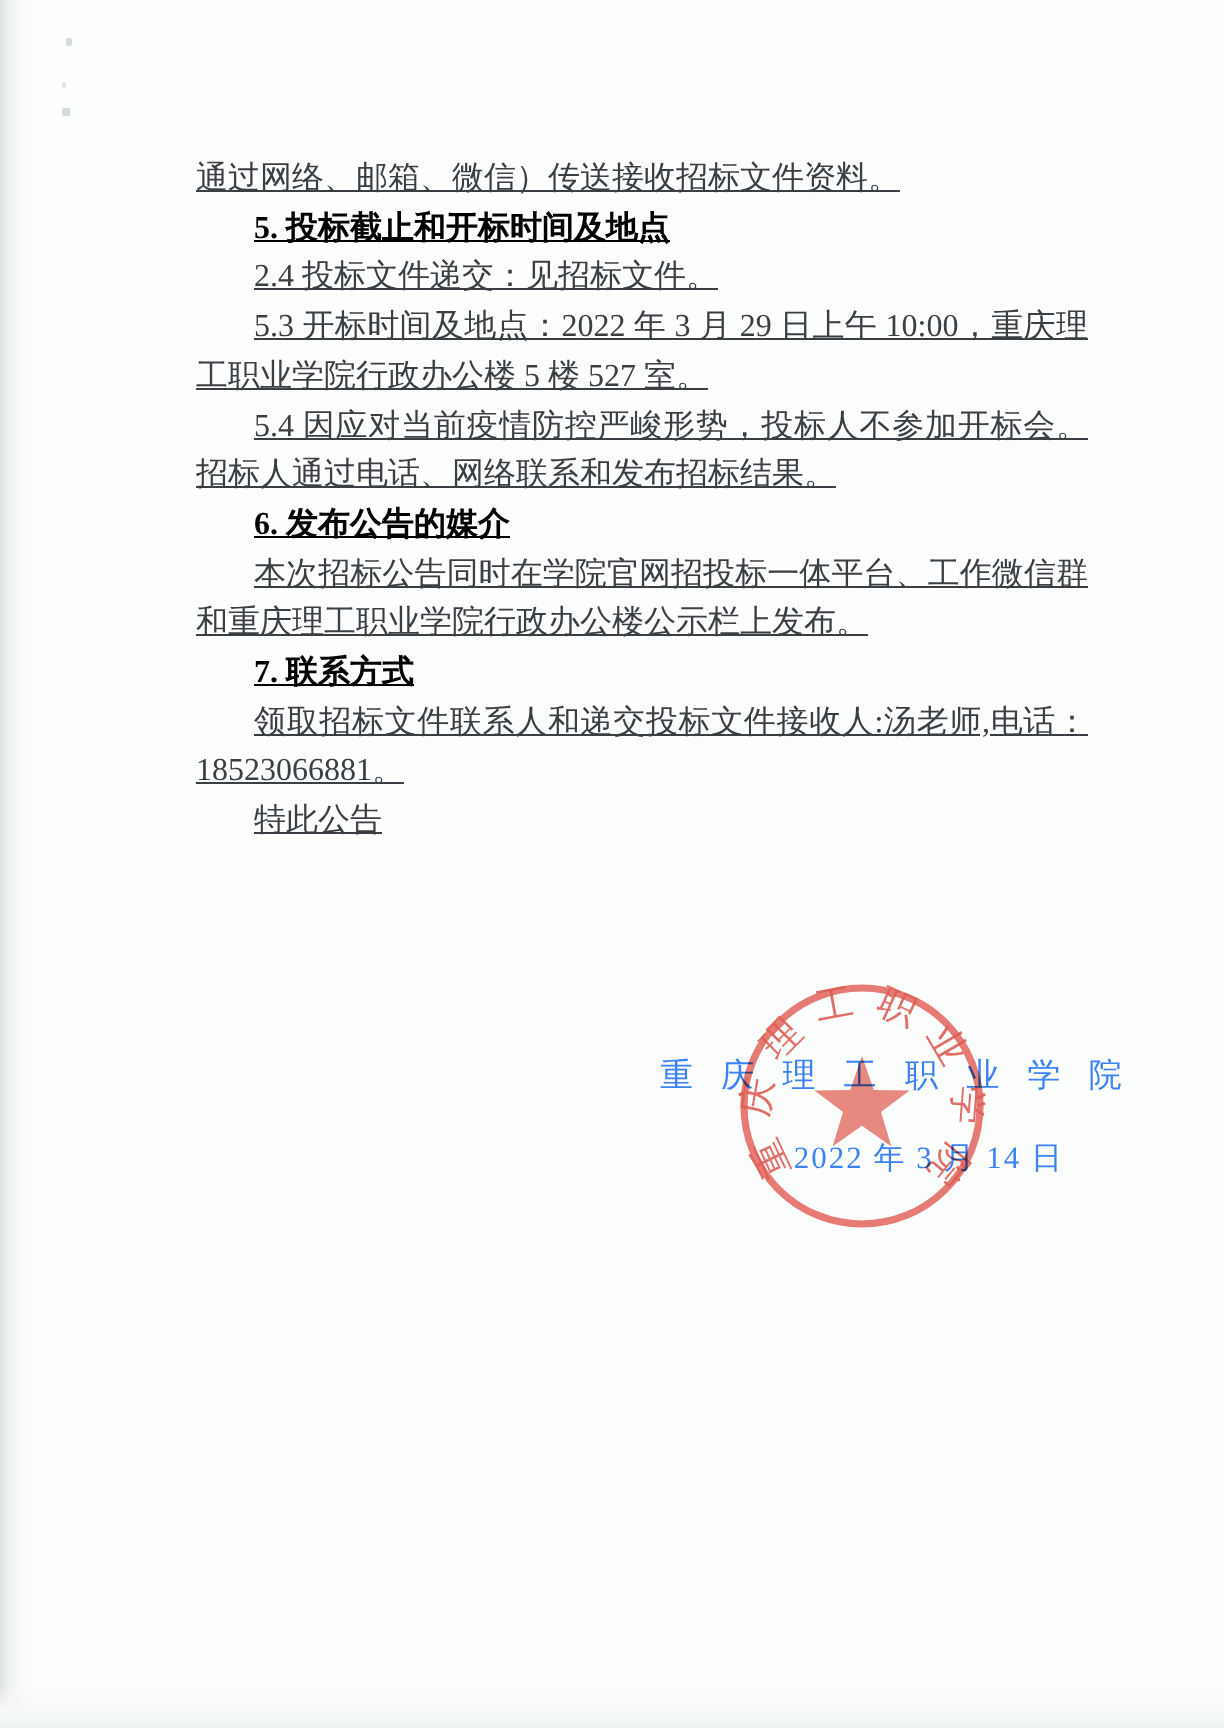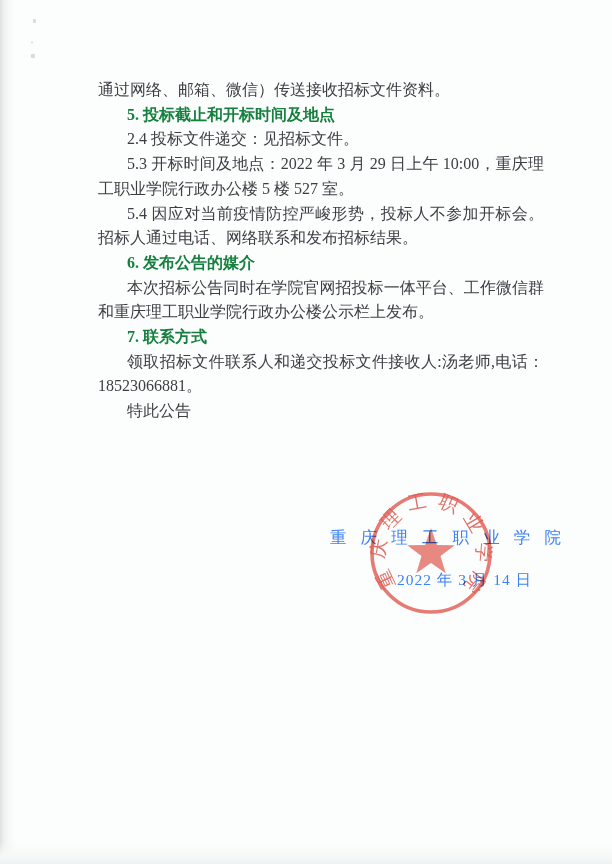--- a/index.html
+++ b/index.html
@@ -20,23 +20,23 @@
   .speck{position:absolute;background:#aab0b8;opacity:.45;border-radius:1px;}
   .speck.s1{left:33px;top:19px;width:3px;height:4px;}
   .speck.s2{left:31px;top:41px;width:2px;height:3px;opacity:.3;}
   .speck.s3{left:31px;top:54px;width:4px;height:4px;}
 
   .content{
     position:absolute;left:98px;top:78px;width:446px;
     font-size:16px;line-height:24.7px;color:#3b3e43;
     text-align:justify;
   }
-  .content p{margin:0;}
+  .content p{margin:0;text-decoration:underline;}
   .para-indent{text-indent:29px;}
-  .para-heading{text-indent:29px;font-weight:bold;color:#15803d;}
+  .para-heading{text-indent:29px;font-weight:bold;color:#000000;}
 
   .signature{
     position:absolute;left:330px;top:526px;width:202px;
     text-align:right;color:#3b82f6;z-index:3;
   }
   .sig-org{font-size:16.5px;letter-spacing:5px;line-height:24px;white-space:nowrap;}
   .sig-date{font-size:15.5px;letter-spacing:1px;line-height:24px;margin-top:18px;white-space:nowrap;}
 
   .stamp{
     position:absolute;left:366px;top:488px;width:130px;height:130px;

